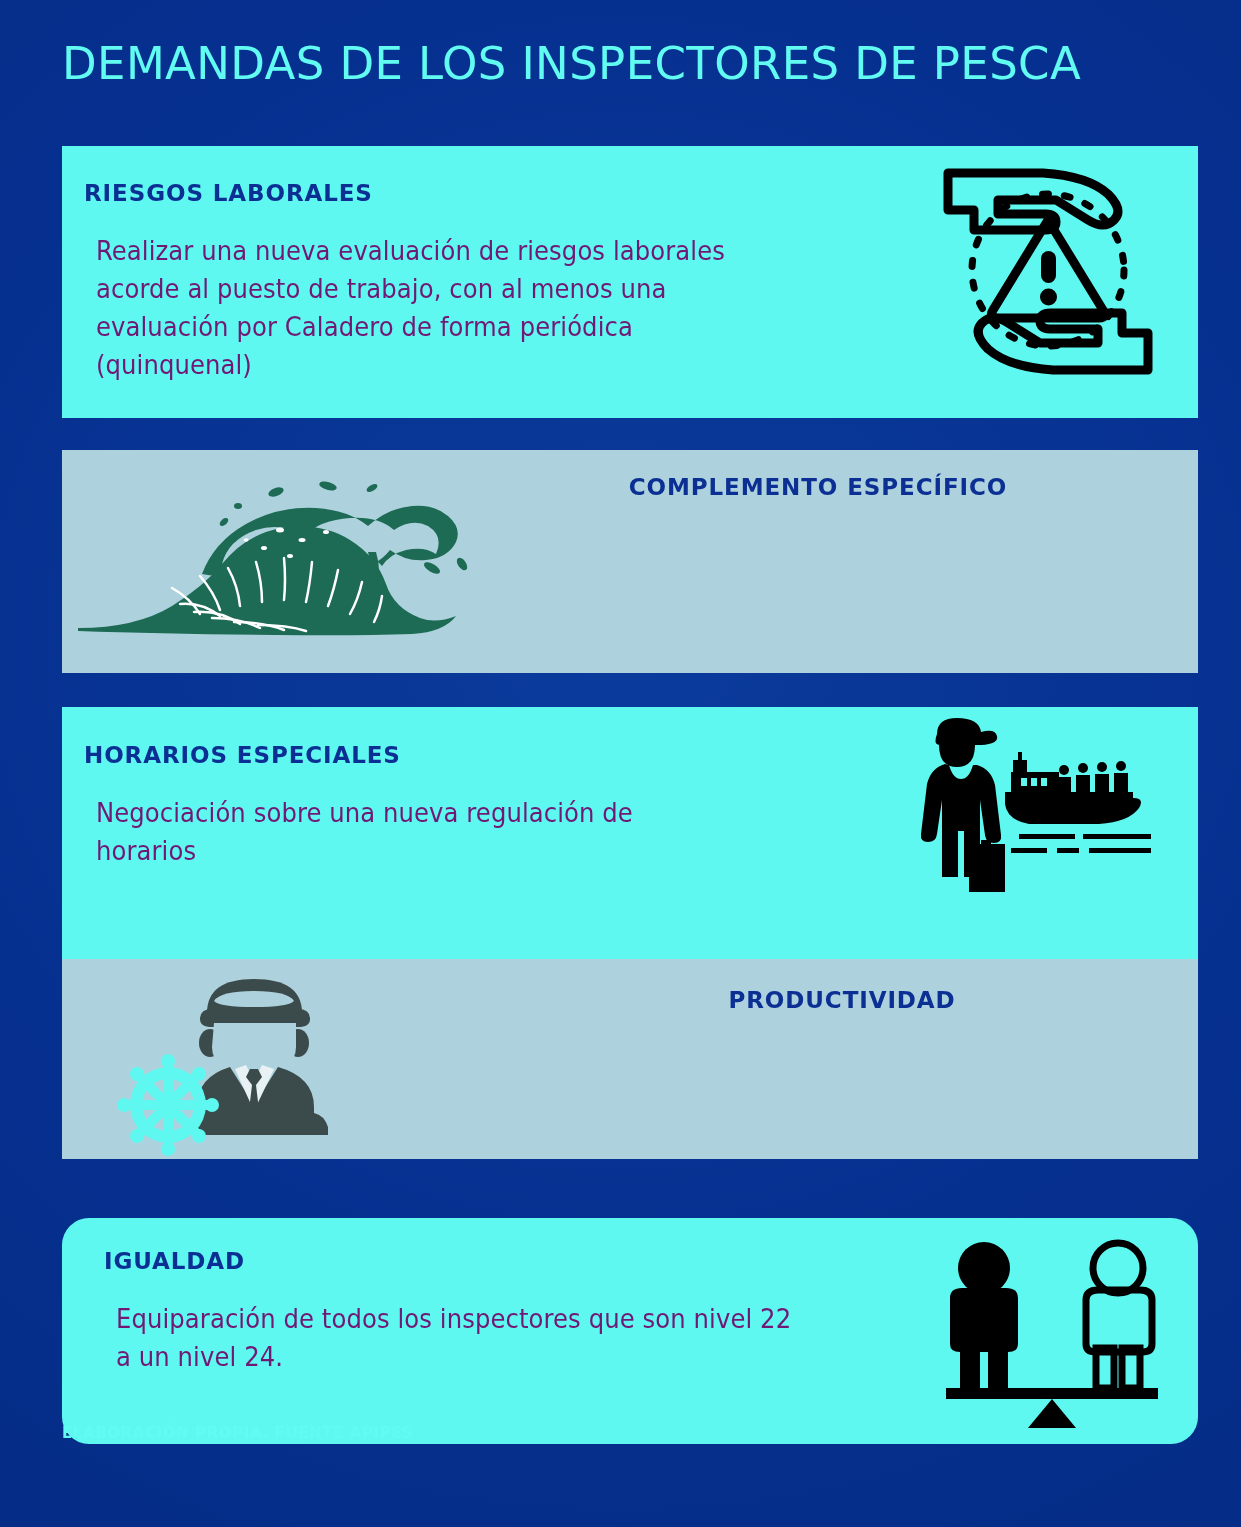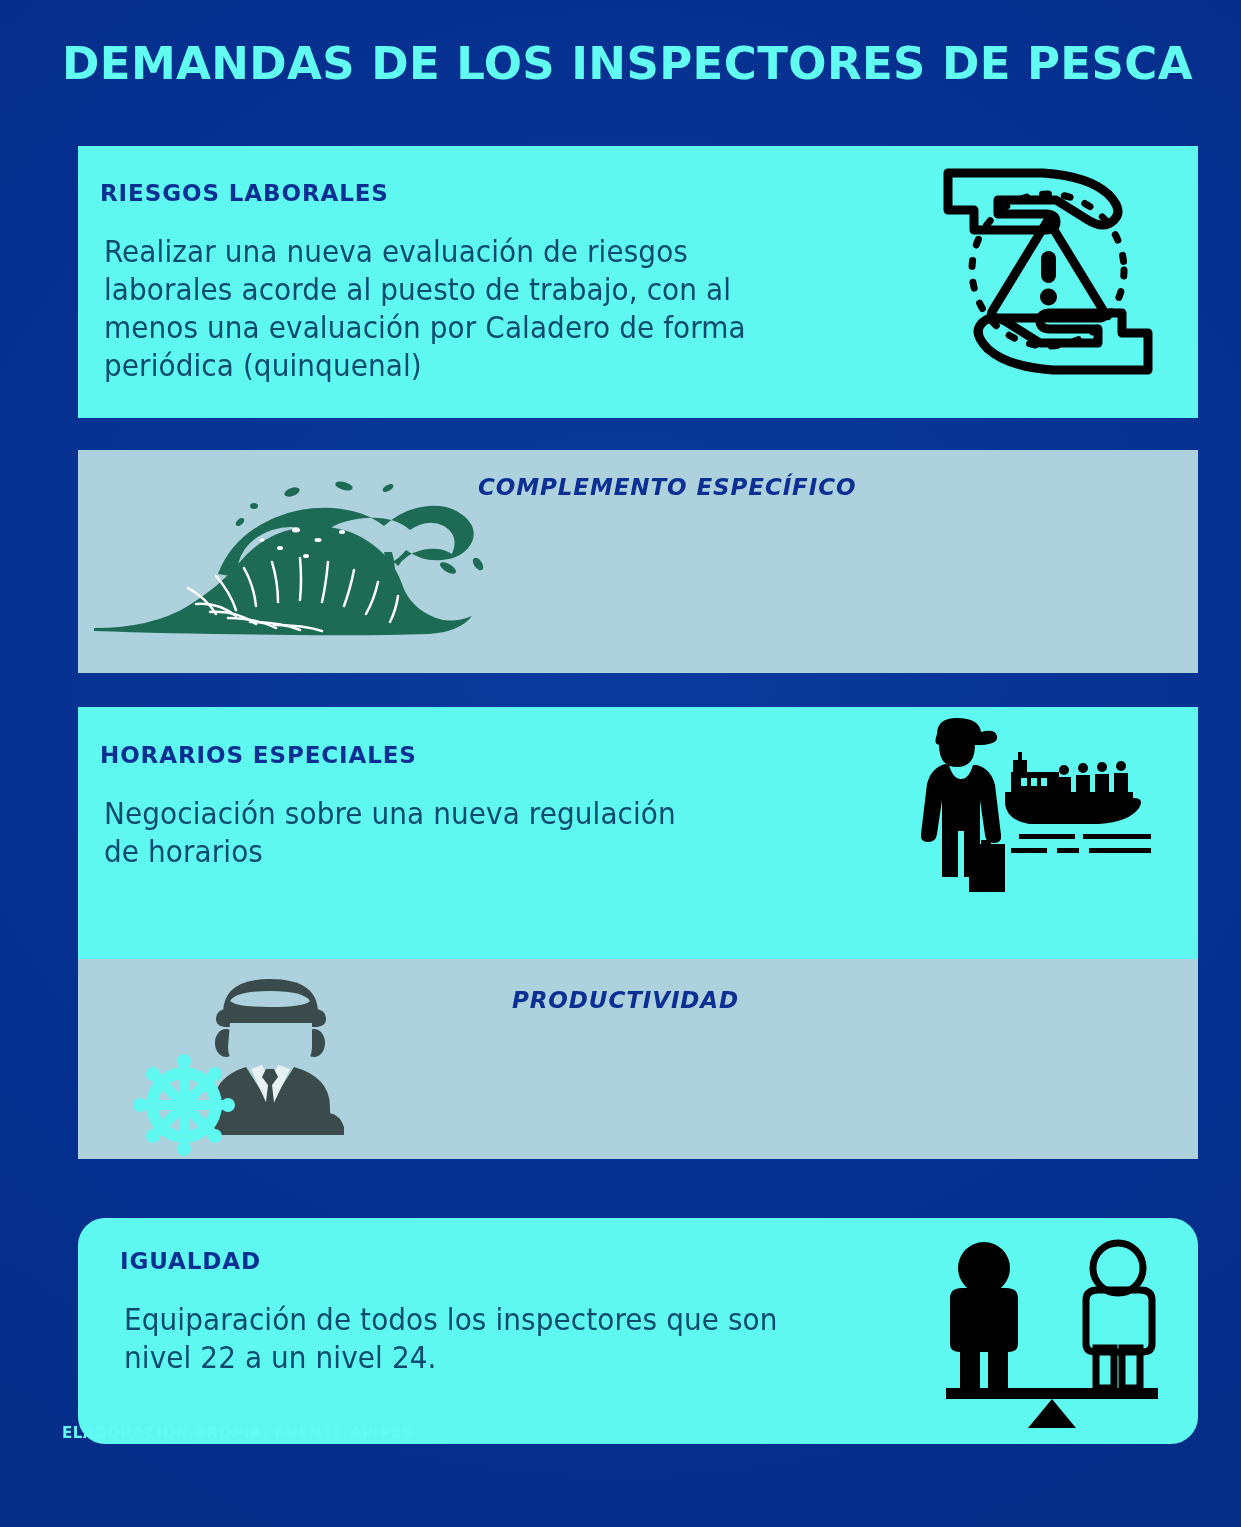--- a/index.html
+++ b/index.html
@@ -21,59 +21,60 @@
   }
 
   
   .infographic-title {
     position: absolute;
     left: 62px;
     top: 36px;
     width: 1120px;
     color: #61fbf2;
     font-family: "DejaVu Sans", "Liberation Sans", sans-serif;
-    font-weight: bold;
+    font-weight: normal;
     font-size: 45px;
     letter-spacing: 0.4px;
     line-height: 56px;
     white-space: nowrap;
   }
 
   
   .panel {
     position: absolute;
-    left: 78px;
+    left: 62px;
     width: 1120px;
     overflow: hidden;
+    padding-left: 16px;
   }
   .panel.cyan  { background: #5ff8f0; }
   .panel.steel { background: #aed2dd; }
 
   .panel-text {
     position: absolute;
     box-sizing: border-box;
   }
   .panel-heading {
     color: #0b2f93;
     font-family: "DejaVu Sans", "Liberation Sans", sans-serif;
     font-weight: bold;
     font-size: 23px;
     letter-spacing: 0.9px;
     margin: 0 0 26px 0;
     line-height: 26px;
   }
   .panel-body {
-    color: #0c4a6e;
-    font-size: 31px;
+    color: #701a75;
+    font-size: 27px;
     line-height: 38px;
     font-weight: 300;
     letter-spacing: 0.1px;
-    margin: 4px;
-  }
-  .align-right { text-align: left; font-style: italic; }
+    margin: 12px;
+  }
+  .align-right { text-align: center; }
   .align-left  { text-align: left; }
 
   
   #panel-1 { top: 146px;  height: 272px; }
   #panel-2 { top: 450px;  height: 223px; }
   #panel-3 { top: 707px;  height: 254px; }
   #panel-4 { top: 959px;  height: 200px; }
   #panel-5 { top: 1218px; height: 226px; border-radius: 27px; }
 
   #text-1 { left: 22px;  top: 34px;  width: 700px; }

